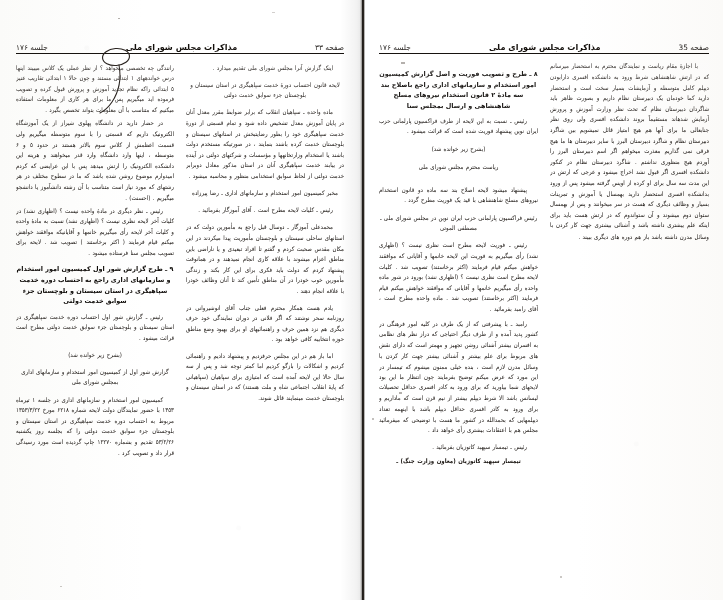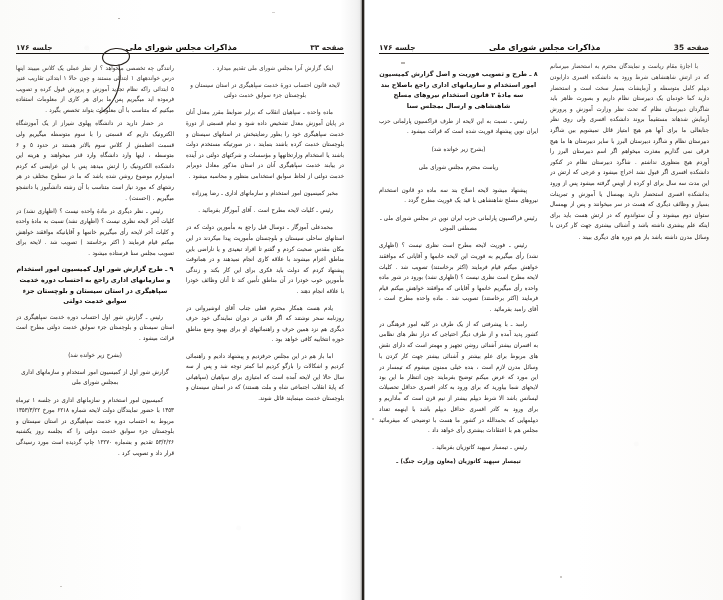--- a/index.html
+++ b/index.html
@@ -54,21 +54,21 @@
     position:relative;
     margin-top:30px;
     height:22px;
     display:flex;align-items:flex-end;justify-content:space-between;
     border-bottom:1.6px solid #17130f;
     padding-bottom:1px;
     font-size:7.4px;
     color:#14100c;
     letter-spacing:0.2px;
   }
-  .runhead .hd-side{ font-weight:bold; white-space:nowrap; opacity:.92;}
+  .runhead .hd-side{ font-weight:normal; white-space:nowrap; opacity:.92;}
   .runhead .hd-center{
     font-weight:bold;font-size:8.1px;
     white-space:nowrap;
     transform:translateY(-0.5px);
   }
 
   
   .cols{
     display:flex;
     flex-direction:row;

